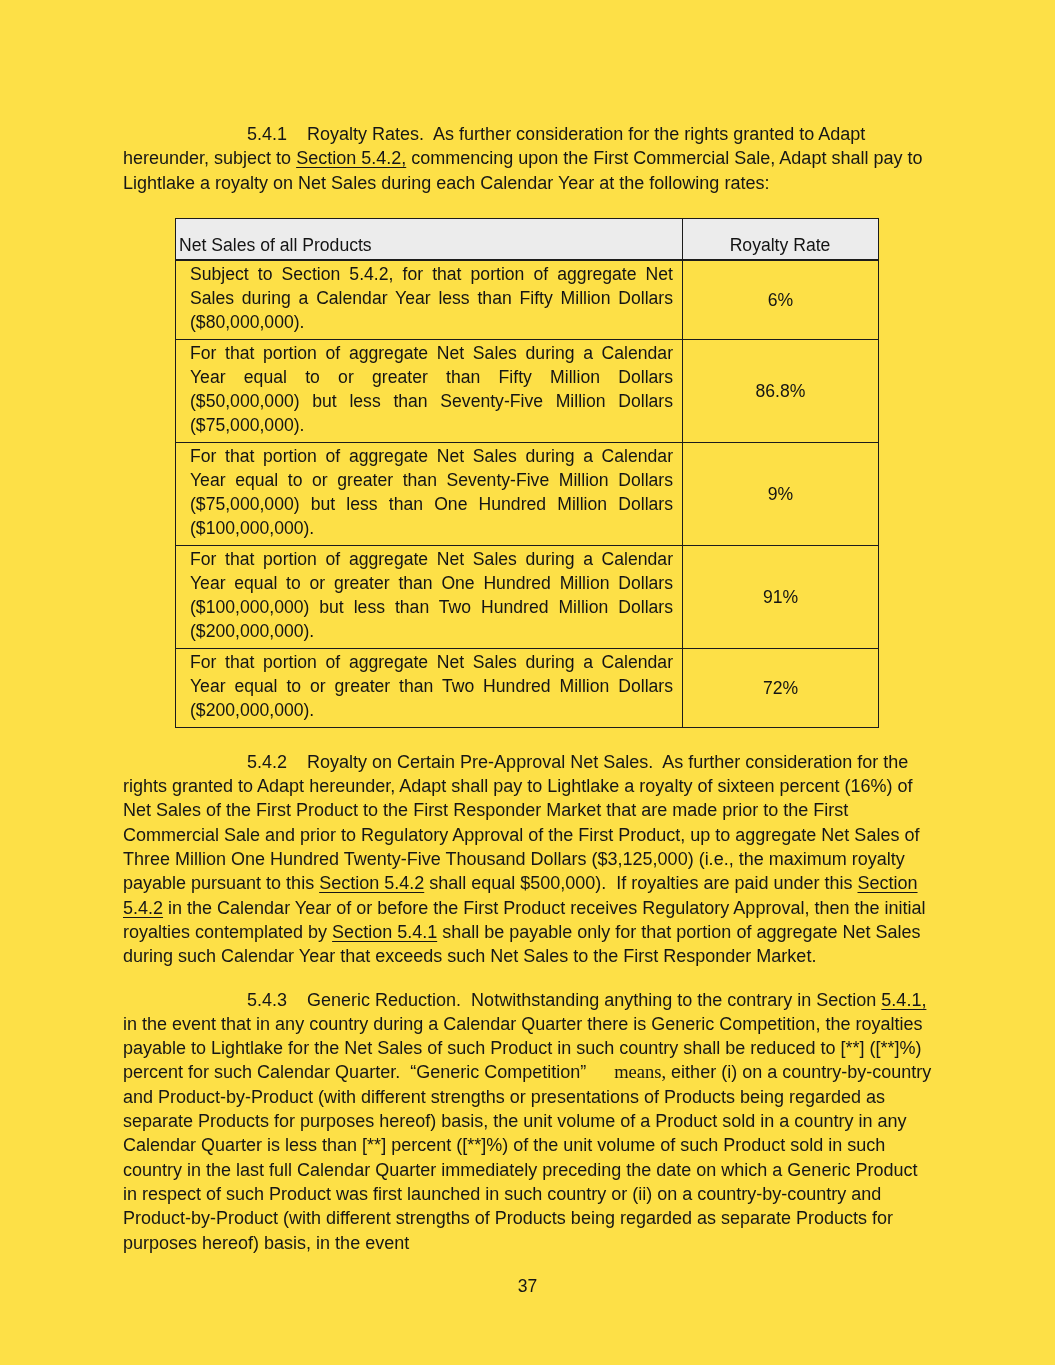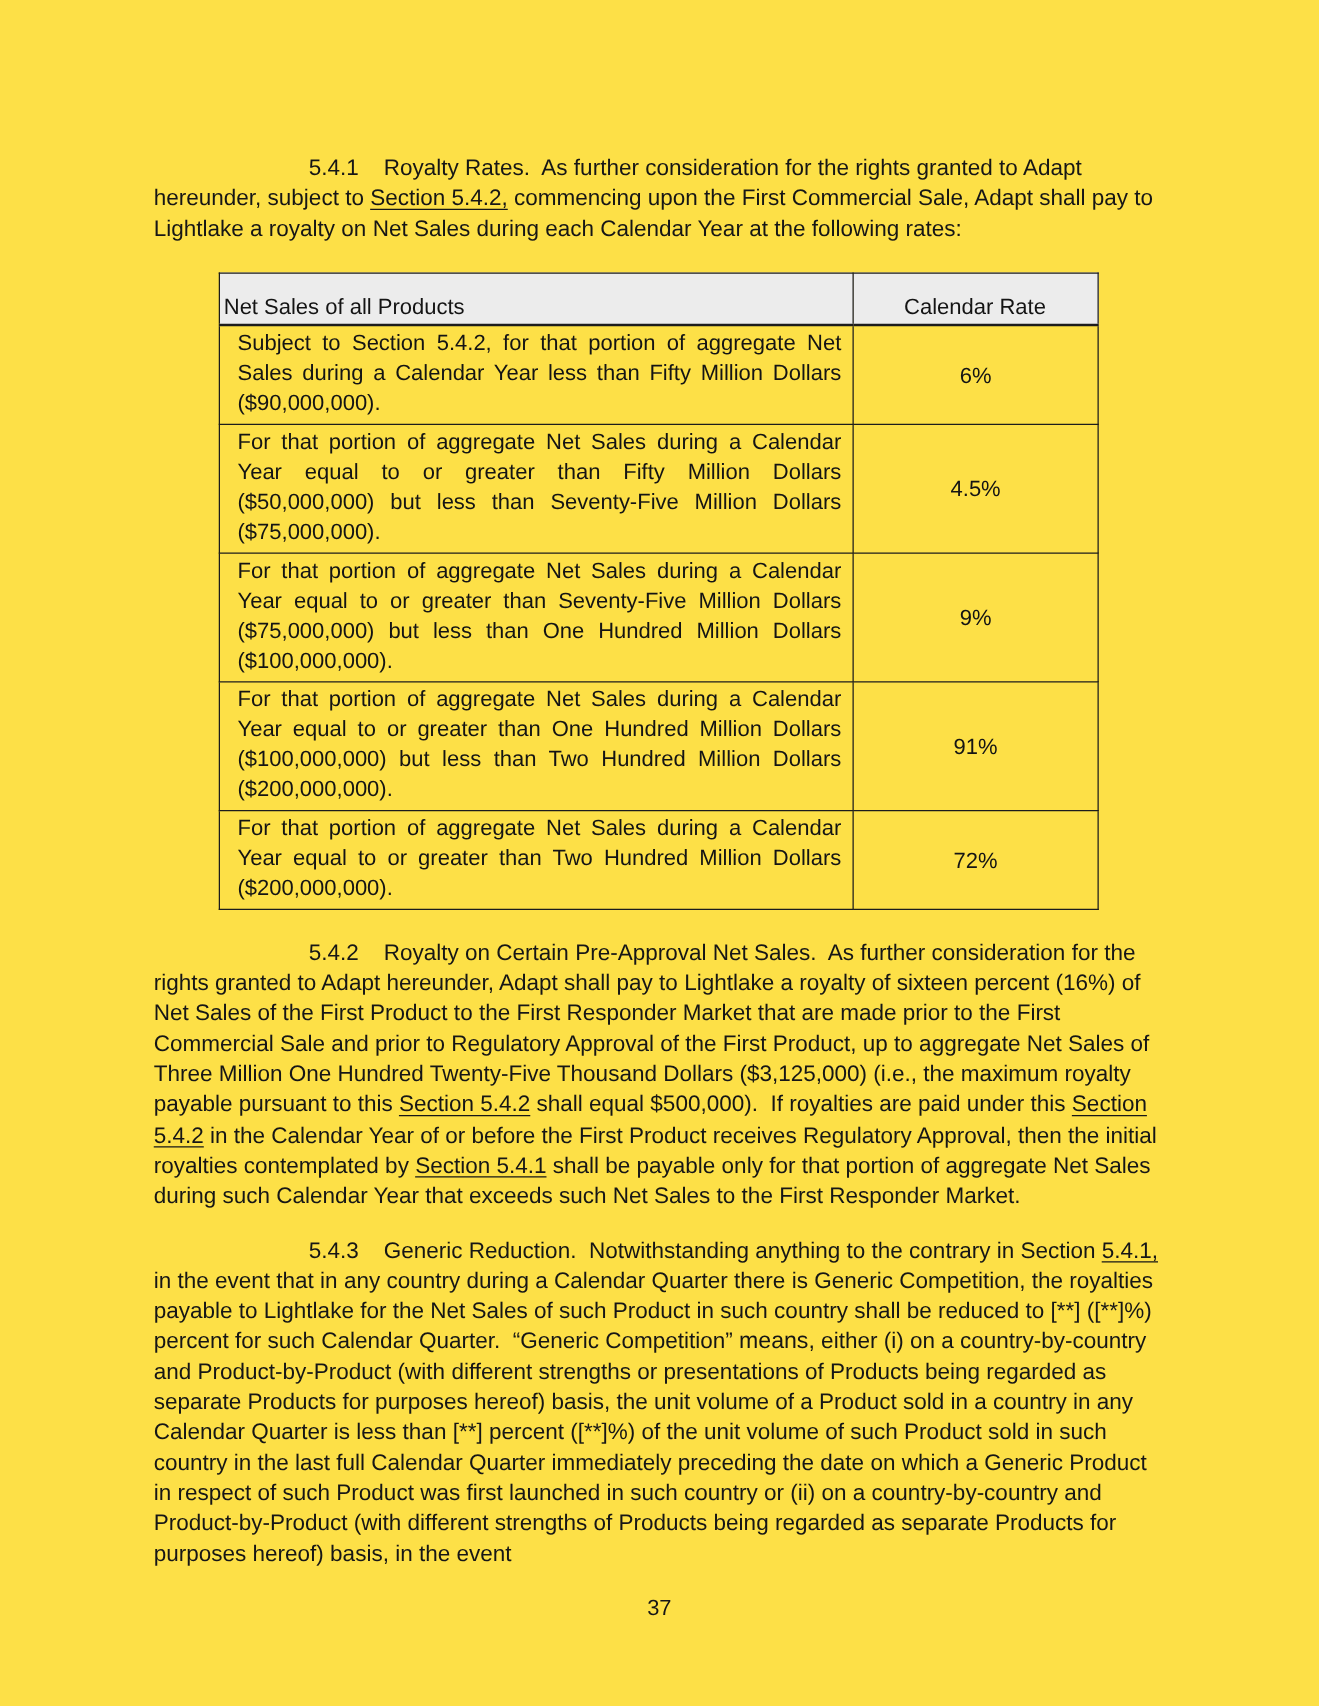--- a/index.html
+++ b/index.html
@@ -24,21 +24,21 @@
     left: 123px;
     top: 122px;
     width: 809px;
   }
   .para {
     margin: 0;
     text-indent: 124px;
     text-align: left;
   }
   .para .u { text-decoration: underline; text-underline-offset: 3px; }
-  .para .serif { font-family: Liberation Sans, sans-serif; font-size: 18.5px; }
+  .para .serif { font-family: Liberation Serif, serif; font-size: 18.5px; margin-left: 23px; }
 
   table.royalty-table {
     border-collapse: collapse;
     margin: 23px 0 22px 52px;
     width: 704px;
     table-layout: fixed;
     font-size: 17.6px;
     color: #141414;
   }
   table.royalty-table th,
@@ -84,31 +84,31 @@
 
 <div class="page">
   <div class="content">
 
     <p class="para"><span>5.4.1&nbsp;&nbsp;&nbsp;&nbsp;Royalty Rates.&nbsp; As further consideration for the rights granted to Adapt hereunder, subject to </span><span class="u">Section 5.4.2,</span><span> commencing upon the First Commercial Sale, Adapt shall pay to Lightlake a royalty on Net Sales during each Calendar Year at the following rates:</span></p>
 
     <table class="royalty-table">
       <thead>
         <tr>
           <th class="col-desc">Net Sales of all Products</th>
-          <th class="col-rate">Calendar Rate</th>
+          <th class="col-rate">Royalty Rate</th>
         </tr>
       </thead>
       <tbody>
           <tr>
-            <td class="desc">Subject to Section 5.4.2, for that portion of aggregate Net Sales during a Calendar Year less than Fifty Million Dollars ($90,000,000).</td>
+            <td class="desc">Subject to Section 5.4.2, for that portion of aggregate Net Sales during a Calendar Year less than Fifty Million Dollars ($80,000,000).</td>
             <td class="rate">6%</td>
           </tr>
           <tr>
             <td class="desc">For that portion of aggregate Net Sales during a Calendar Year equal to or greater than Fifty Million Dollars ($50,000,000) but less than Seventy-Five Million Dollars ($75,000,000).</td>
-            <td class="rate">4.5%</td>
+            <td class="rate">86.8%</td>
           </tr>
           <tr>
             <td class="desc">For that portion of aggregate Net Sales during a Calendar Year equal to or greater than Seventy-Five Million Dollars ($75,000,000) but less than One Hundred Million Dollars ($100,000,000).</td>
             <td class="rate">9%</td>
           </tr>
           <tr>
             <td class="desc">For that portion of aggregate Net Sales during a Calendar Year equal to or greater than One Hundred Million Dollars ($100,000,000) but less than Two Hundred Million Dollars ($200,000,000).</td>
             <td class="rate">91%</td>
           </tr>
           <tr>

